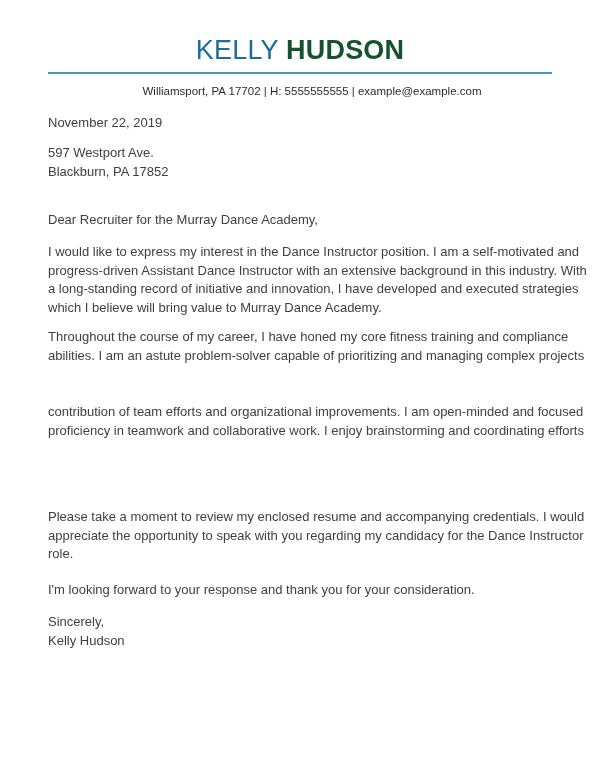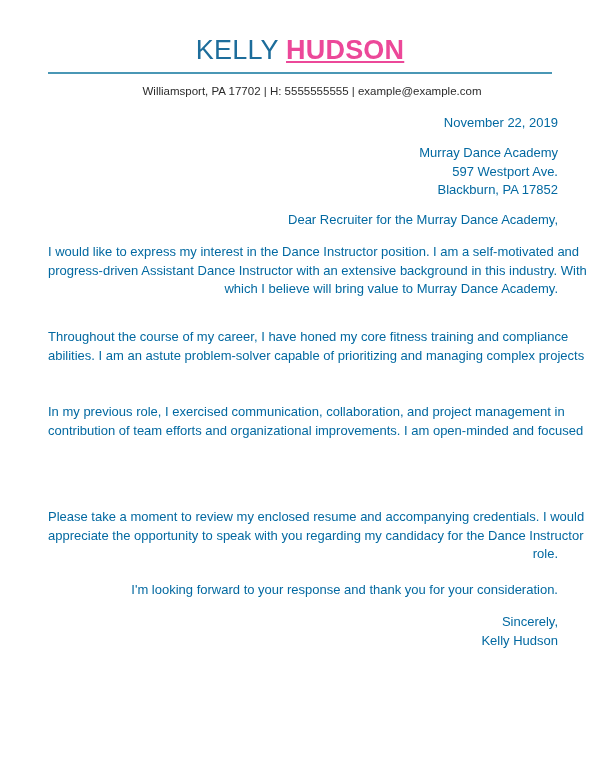--- a/index.html
+++ b/index.html
@@ -1,66 +1,66 @@
 <!DOCTYPE html>
 <html><head>
 <meta charset="utf-8">
 <style>
   html, body { margin: 0; padding: 0; background: #ffffff; }
   body { width: 600px; height: 776px; position: relative; overflow: hidden;
          font-family: "Liberation Sans", sans-serif; color: #2b2b2b; }
   .name { position: absolute; top: 35px; left: 0; width: 600px; text-align: center;
           font-size: 27px; color: #1d6d9b; letter-spacing: 0.2px; line-height: 30px; }
-  .name .last { font-weight: bold; color: #ec4899; text-decoration: underline; }
+  .name .last { font-weight: bold; color: #14532d; }
   .rule { position: absolute; top: 72px; left: 48px; width: 504px; height: 2px; background: #4a97b5; }
   .contact { position: absolute; top: 84px; left: 12px; width: 600px; text-align: center;
              font-size: 11.5px; color: #2b2b2b; line-height: 14px; }
-  .t { position: absolute; left: 48px; width: 510px; font-size: 13px; line-height: 18.5px; color: #0369a1; text-align: right; }
+  .t { position: absolute; left: 48px; width: 510px; font-size: 13px; line-height: 18.5px; color: #404040; }
   .t span { display: block; white-space: nowrap; }
 </style>
 </head>
 <body>
 
 <div>
   <div class="name">
     <span>KELLY</span>
     <span class="last">HUDSON</span>
   </div>
   <div class="rule"></div>
   <div class="contact">Williamsport, PA 17702 | H: 5555555555 | example@example.com</div>
 </div>
 
 <div class="t" style="top:114px">
   <span>November 22, 2019</span>
 </div>
 
 <div class="t" style="top:144px">
-  <span>Murray Dance Academy</span>
   <span>597 Westport Ave.</span>
   <span>Blackburn, PA 17852</span>
 </div>
 
 <div class="t" style="top:211px">
   <span>Dear Recruiter for the Murray Dance Academy,</span>
 </div>
 
 <div class="t" style="top:243px">
   <span>I would like to express my interest in the Dance Instructor position. I am a self-motivated and</span>
   <span>progress-driven Assistant Dance Instructor with an extensive background in this industry. With</span>
+  <span>a long-standing record of initiative and innovation, I have developed and executed strategies</span>
   <span>which I believe will bring value to Murray Dance Academy.</span>
 </div>
 
 <div class="t" style="top:328px">
   <span>Throughout the course of my career, I have honed my core fitness training and compliance</span>
   <span>abilities. I am an astute problem-solver capable of prioritizing and managing complex projects</span>
 </div>
 
 <div class="t" style="top:403px">
-  <span>In my previous role, I exercised communication, collaboration, and project management in</span>
   <span>contribution of team efforts and organizational improvements. I am open-minded and focused</span>
+  <span>proficiency in teamwork and collaborative work. I enjoy brainstorming and coordinating efforts</span>
 </div>
 
 <div class="t" style="top:508px">
   <span>Please take a moment to review my enclosed resume and accompanying credentials. I would</span>
   <span>appreciate the opportunity to speak with you regarding my candidacy for the Dance Instructor</span>
   <span>role.</span>
 </div>
 
 <div class="t" style="top:581px">
   <span>I'm looking forward to your response and thank you for your consideration.</span>

